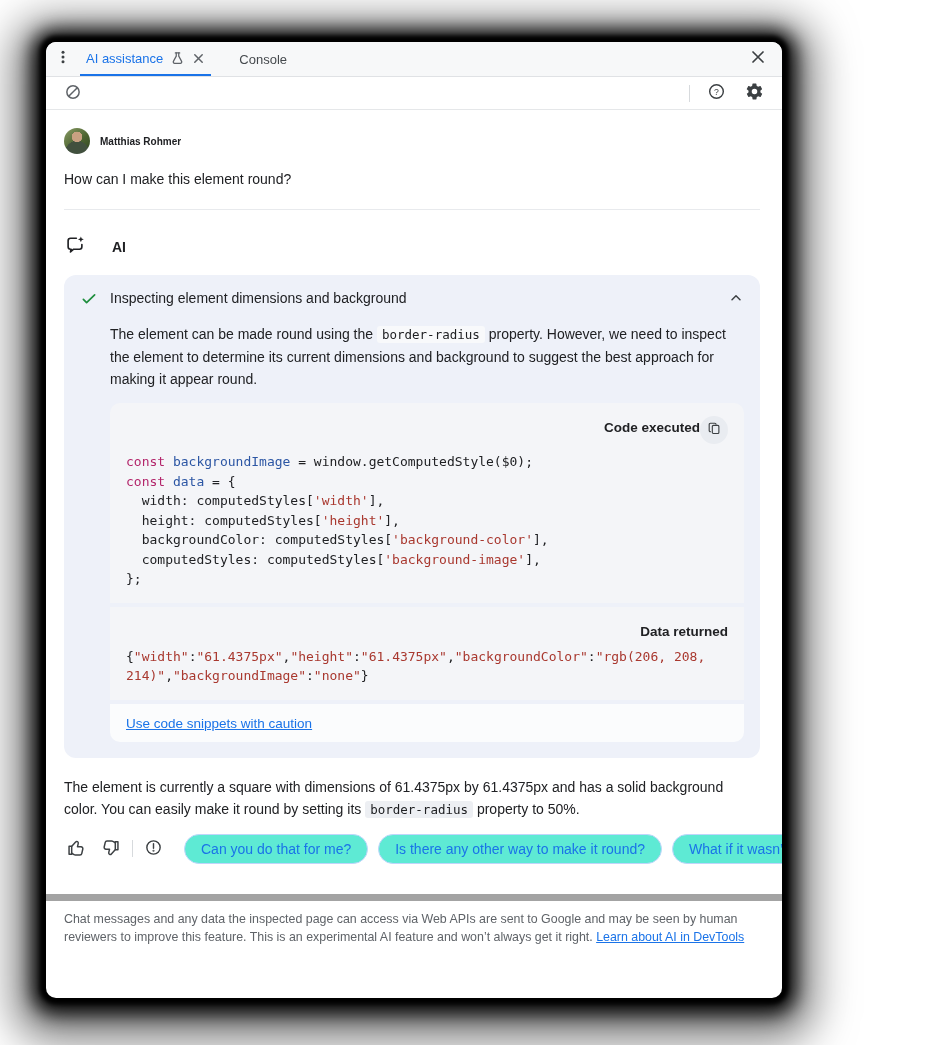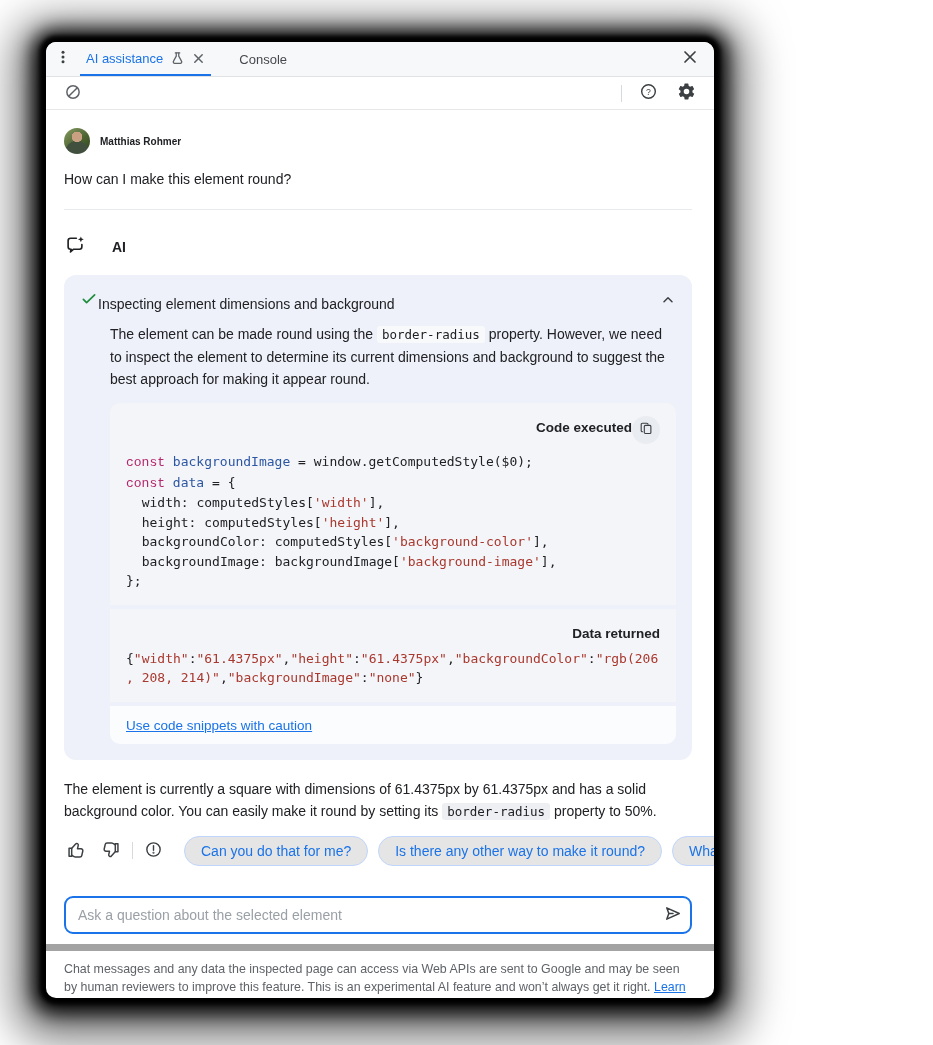--- a/index.html
+++ b/index.html
@@ -1,20 +1,20 @@
 <!DOCTYPE html>
 <html style="--accent: #1a73e8; --success-green: #1e8e3e; --code-keyword: #b3266b; --code-variable: #2c56a4; --code-string: #a9382f; --selector-tag: #b0443a; --selector-class: #9c5a33; --card-bg: #eef1f9; --block-bg: #f4f5f8; --linkrow-bg: #fbfcfd; --chip-border: #bfd5fb; --text-primary: #202124; --text-secondary: #5f6368; --placeholder: #9aa0a6;"><head>
 <meta charset="utf-8">
 <style>
   * { margin:0; padding:0; box-sizing:border-box; }
   html,body { width:933px; height:1045px; background:#ffffff; overflow:hidden;
               font-family:"Liberation Sans", sans-serif; color:var(--text-primary,#202124); }
 
   .devtools-window {
-    position:absolute; left:46px; top:42px; width:668px; height:956px;
+    position:absolute; left:46px; top:42px; width:736px; height:956px;
     background:#fff; border-radius:10px; overflow:hidden;
     box-shadow: 0 0 4px 6px #000, 0 2px 18px 14px rgba(0,0,0,.92), 0 10px 44px 30px rgba(0,0,0,.55);
   }
 
   
   .tabbar { height:35px; display:flex; align-items:stretch; background:#f7f8f9; border-bottom:1px solid #e0e2e5; }
   .kebab { width:34px; display:flex; align-items:center; justify-content:center; cursor:pointer; }
   .tab { display:flex; align-items:center; gap:7px; padding:0 6px; font-size:13px; cursor:pointer; }
   .tab.active { color:var(--accent); border-bottom:2px solid var(--accent); font-weight:400; }
   .tab.plain { color:#45494d; margin-left:22px; }
@@ -38,48 +38,48 @@
       linear-gradient(140deg, #8a9c66, #4c6330 55%, #2d4220); }
   .user-name { font-weight:bold; font-size:10px; }
   .question { font-size:14px; line-height:21px; margin-bottom:19px; }
   .hdiv { height:1px; background:#e8eaed; margin:0 0 24px 0; }
 
   .ai-row { display:flex; align-items:center; gap:26px; margin-bottom:15px; }
   .ai-label { font-weight:bold; font-size:14px; }
 
   
   .step-card { background:var(--card-bg); border-radius:12px; padding:15px 16px 16px 16px; }
-  .step-header { display:flex; align-items:flex-end; margin-bottom:11px; }
+  .step-header { display:flex; align-items:flex-start; gap:12px; margin-bottom:11px; }
   .step-title { font-size:14px; flex:1; }
   .step-body { font-size:14px; line-height:22px; padding:0 0 13px 30px; }
   .code-chip { font-family:"DejaVu Sans Mono", monospace; font-size:12.5px; background:#f8f9fb; border-radius:3px; padding:1px 5px; }
   .code-chip.on-white { background:#edeff3; }
 
   .inner-stack { margin-left:30px; border-radius:10px; overflow:hidden; display:flex; flex-direction:column; gap:4px; }
   .inner-block { background:var(--block-bg); padding:13px 16px 14px 16px; }
   .block-head { display:flex; align-items:flex-start; }
   .block-title { font-size:13.5px; font-weight:bold; flex:1; padding-top:4px;text-align:right; }
   .copy-btn { width:28px; height:28px; border-radius:50%; background:#e9ecf1; display:flex; align-items:center; justify-content:center; border:none; cursor:pointer; }
   .code { font-family:"DejaVu Sans Mono", monospace; font-size:13px; line-height:19.5px; margin-top:8px; }
   .code-line { white-space:pre; }
-  .tok-kw { color:var(--code-keyword);font-family:Liberation Mono, monospace; }
+  .tok-kw { color:var(--code-keyword); }
   .tok-var { color:var(--code-variable); }
   .tok-str { color:var(--code-string); }
   .tok-pl { color:#202124; }
   .json-out { font-family:"DejaVu Sans Mono", monospace; font-size:13px; line-height:19.5px; margin-top:8px; word-break:break-word; }
   .link-row { background:var(--linkrow-bg); padding:10px 16px; }
   .caution-link { color:var(--accent); font-size:13.5px; text-decoration:underline; cursor:pointer; }
 
   .answer { font-size:14px; line-height:22px; margin:18px 0 13px 0; }
 
   
   .feedback-row { display:flex; align-items:center; margin-bottom:30px; }
   .fb-icons { display:flex; align-items:center; gap:9px; flex-shrink:0; }
   .chips-row { display:flex; gap:10px; margin-left:19px; overflow:hidden; flex:1; margin-right:-22px; }
-  .chip { flex-shrink:0; border:1px solid var(--chip-border); background:#e5e5e5; color:var(--accent);
+  .chip { flex-shrink:0; border:1px solid var(--chip-border); background:#5eead4; color:var(--accent);
           font-size:14px; padding:6px 16px; border-radius:17px; cursor:pointer; font-family:inherit; white-space:nowrap; }
 
   
   .selector-row { display:flex; align-items:center; gap:12px; margin-bottom:13px; }
   .selector-chip { border:1px solid #e3e7ec; border-radius:8px; padding:5px 10px; font-size:14px; background:#fff; cursor:default; }
   .sel-tag { color:var(--selector-tag); }
   .sel-class { color:var(--selector-class); }
   .input-wrap { position:relative; margin-bottom:10px; }
   .ask-input { width:100%; height:38px; border:2px solid var(--accent); border-radius:9px; padding:0 42px 0 12px;
                font-size:14px; font-family:inherit; color:#202124; outline:none; }
@@ -213,21 +213,21 @@
                   </svg>
               </span>
             </button>
           </div>
           <div class="code">
               <div class="code-line"><span class="tok-kw">const</span><span class="tok-pl"> </span><span class="tok-var">backgroundImage</span><span class="tok-pl"> = window.getComputedStyle($0);</span></div>
               <div class="code-line"><span class="tok-kw">const</span><span class="tok-pl"> </span><span class="tok-var">data</span><span class="tok-pl"> = {</span></div>
               <div class="code-line"><span class="tok-pl">  width: computedStyles[</span><span class="tok-str">'width'</span><span class="tok-pl">],</span></div>
               <div class="code-line"><span class="tok-pl">  height: computedStyles[</span><span class="tok-str">'height'</span><span class="tok-pl">],</span></div>
               <div class="code-line"><span class="tok-pl">  backgroundColor: computedStyles[</span><span class="tok-str">'background-color'</span><span class="tok-pl">],</span></div>
-              <div class="code-line"><span class="tok-pl">  backgroundImage: backgroundImage[</span><span class="tok-str">'background-image'</span><span class="tok-pl">],</span></div>
+              <div class="code-line"><span class="tok-pl">  computedStyles: computedStyles[</span><span class="tok-str">'background-image'</span><span class="tok-pl">],</span></div>
               <div class="code-line"><span class="tok-pl">};</span></div>
             </div>
         </div>
 
         <div class="inner-block">
           <div class="block-title">Data returned</div>
           <div class="json-out"><span class="tok-pl">{</span><span class="tok-str">"width"</span><span class="tok-pl">:</span><span class="tok-str">"61.4375px"</span><span class="tok-pl">,</span><span class="tok-str">"height"</span><span class="tok-pl">:</span><span class="tok-str">"61.4375px"</span><span class="tok-pl">,</span><span class="tok-str">"backgroundColor"</span><span class="tok-pl">:</span><span class="tok-str">"rgb(206, 208, 214)"</span><span class="tok-pl">,</span><span class="tok-str">"backgroundImage"</span><span class="tok-pl">:</span><span class="tok-str">"none"</span><span class="tok-pl">}</span></div>
         </div>
 
         <div class="link-row">
@@ -270,30 +270,19 @@
         </button>
       </div>
       <div class="chips-row">
           <button class="chip">Can you do that for me?</button>
           <button class="chip">Is there any other way to make it round?</button>
           <button class="chip">What if it wasn’t a square?</button>
         </div>
     </div>
 
 
-    <div class="input-wrap">
-      <input class="ask-input" type="text" placeholder="Ask a question about the selected element" style="">
-      <button class="send-btn">
-        <span>
-          <svg width="20" height="20" viewBox="0 0 24 24" fill="none" stroke="#3c4043" stroke-width="1.8" stroke-linejoin="round" stroke-linecap="round">
-              <path d="M4.5 5.2L19.5 12 4.5 18.8 7 12z"></path>
-              <path d="M7 12h5"></path>
-            </svg>
-        </span>
-      </button>
-    </div>
   </div>
 
   <div class="footer">
     <span>Chat messages and any data the inspected page can access via Web APIs are sent to Google and may be seen by human reviewers to improve this feature. This is an experimental AI feature and won’t always get it right. </span><a class="footer-link">Learn about AI in DevTools</a>
   </div>
 
 </div>
 
 </body></html>

